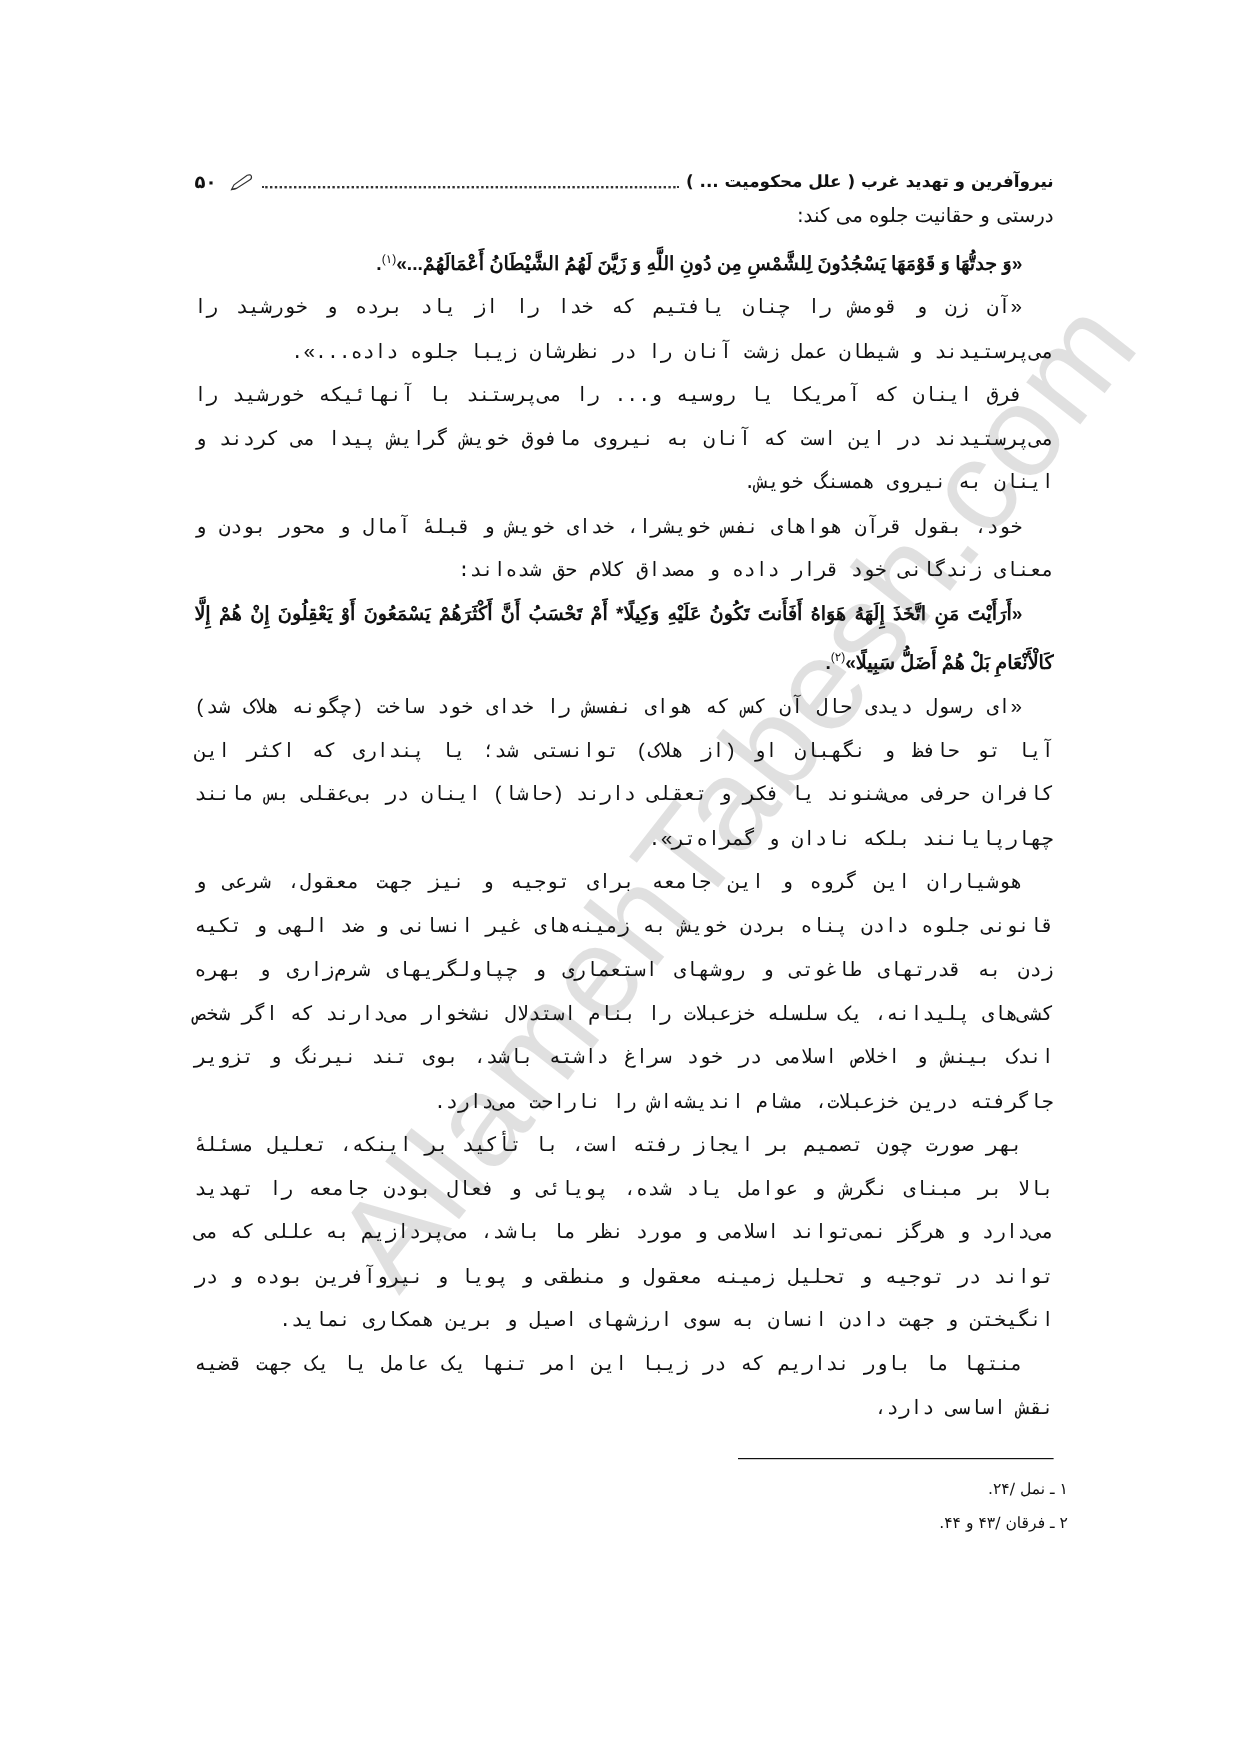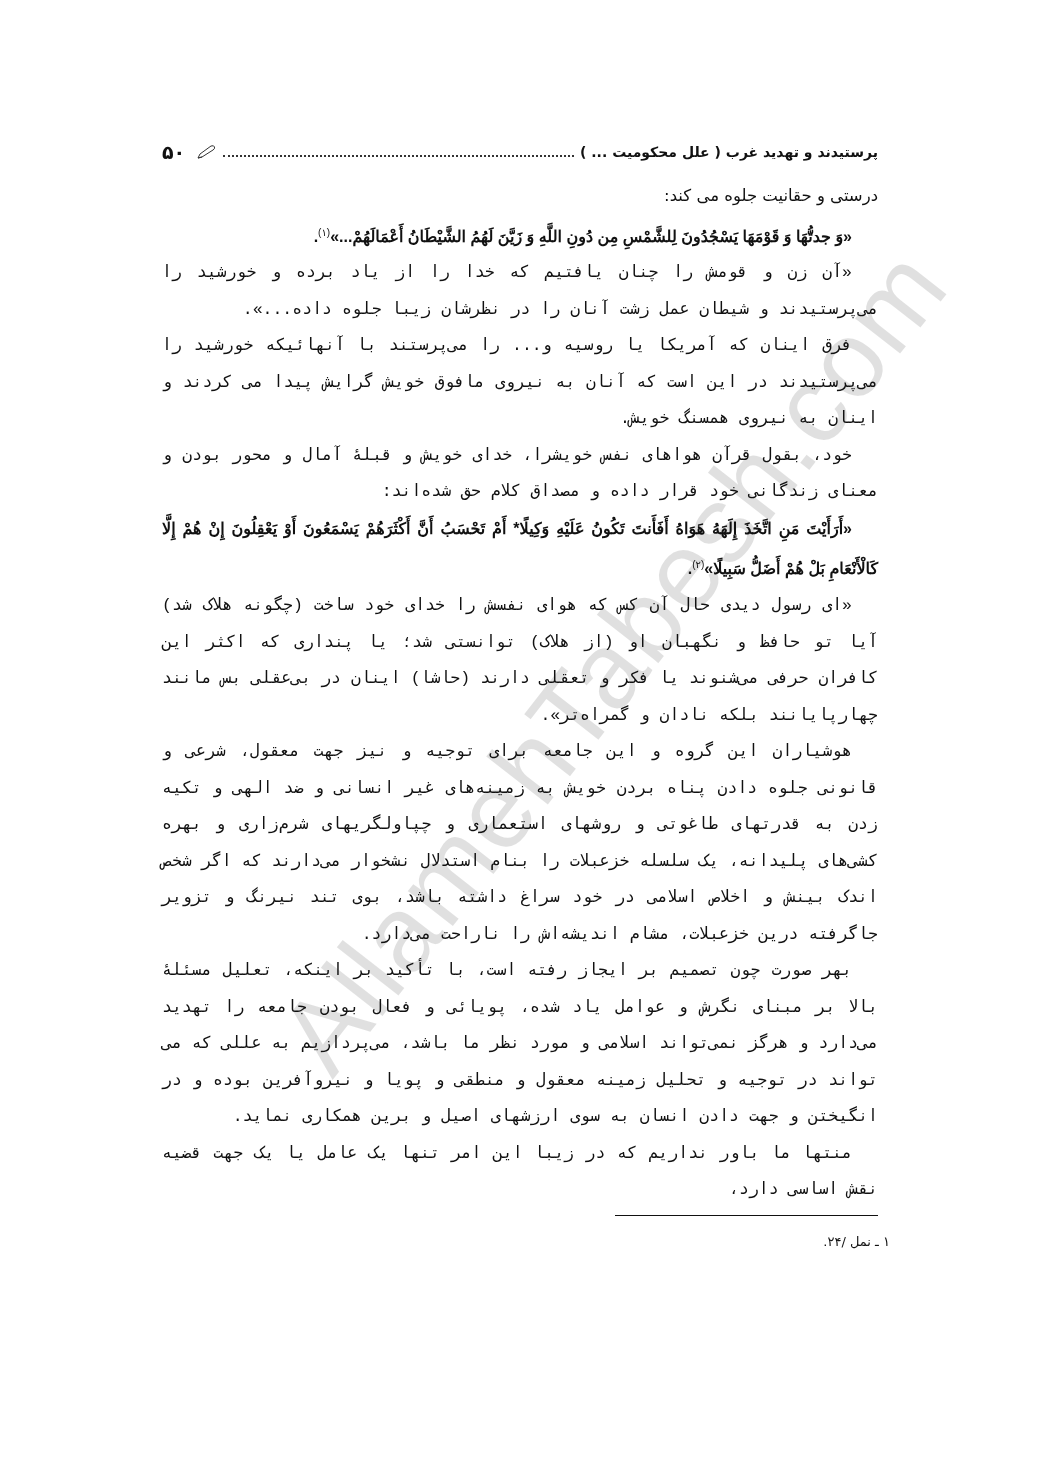--- a/index.html
+++ b/index.html
@@ -44,27 +44,27 @@
       height: 12px;
       transform: translateY(-2px);
     }
     .running-header .pen-icon {
       width: 22px;
       height: 16px;
       margin-left: 10px;
       display: inline-block;
     }
     .running-header .page-number {
-      font-size: 19px;
+      font-size: 15px;
       white-space: nowrap;
     }
     
     .body-text {
       position: absolute;
-      top: 178px;
+      top: 162px;
       left: 162px;
       width: 716px;
       direction: rtl;
       text-align: justify;
       font-family: "DejaVu Sans", sans-serif;
       font-size: 16.5px;
       line-height: 36.5px;
     }
     .body-text p {
       margin: 0;
@@ -123,21 +123,21 @@
     }
   </style>
 </head>
 <body>
 
 <div class="page">
 
   <div class="watermark">AllamehTabesh.com</div>
 
   <div class="running-header">
-    <span class="book-title">پرستیدند و تهدید غرب ( علل محکومیت ... )</span>
+    <span class="book-title">نیروآفرین و تهدید غرب ( علل محکومیت ... )</span>
     <span class="leader"></span>
     <span class="pen-icon">
       <svg width="22" height="16" viewBox="0 0 22 16">
         <path d="M3 14 L5 10 L16 2 Q19 1 19.5 3 Q20 5 18 6 L7 13 Z" fill="none" stroke="#333" stroke-width="1"></path>
         <path d="M3 14 L7 13" stroke="#333" stroke-width="1"></path>
       </svg>
     </span>
     <span class="page-number">۵۰</span>
   </div>
 
@@ -151,15 +151,16 @@
     <p class="indent">«ای رسول دیدی حال آن کس که هوای نفسش را خدای خود ساخت (چگونه هلاک شد) آیا تو حافظ و نگهبان او (از هلاک) توانستی شد؛ یا پنداری که اکثر این کافران حرفی می‌شنوند یا فکر و تعقلی دارند (حاشا) اینان در بی‌عقلی بس مانند چهارپایانند بلکه نادان و گمراه‌تر».</p>
     <p class="indent">هوشیاران این گروه و این جامعه برای توجیه و نیز جهت معقول، شرعی و قانونی جلوه دادن پناه بردن خویش به زمینه‌های غیر انسانی و ضد الهی و تکیه زدن به قدرتهای طاغوتی و روشهای استعماری و چپاولگریهای شرم‌زاری و بهره کشی‌های پلیدانه، یک سلسله خزعبلات را بنام استدلال نشخوار می‌دارند که اگر شخص اندک بینش و اخلاص اسلامی در خود سراغ داشته باشد، بوی تند نیرنگ و تزویر جاگرفته درین خزعبلات، مشام اندیشه‌اش را ناراحت می‌دارد.</p>
     <p class="indent">بهر صورت چون تصمیم بر ایجاز رفته است، با تأکید بر اینکه، تعلیل مسئلهٔ بالا بر مبنای نگرش و عوامل یاد شده، پویائی و فعال بودن جامعه را تهدید می‌دارد و هرگز نمی‌تواند اسلامی و مورد نظر ما باشد، می‌پردازیم به عللی که می تواند در توجیه و تحلیل زمینه معقول و منطقی و پویا و نیروآفرین بوده و در انگیختن و جهت دادن انسان به سوی ارزشهای اصیل و برین همکاری نماید.</p>
     <p class="indent">منتها ما باور نداریم که در زیبا این امر تنها یک عامل یا یک جهت قضیه نقش اساسی دارد،</p>
   </div>
 
   <div class="fn-rule"></div>
 
   <div class="footnotes">
     <div>۱ ـ نمل /۲۴.</div>
+    <div>۲ ـ فرقان /۴۳ و ۴۴.</div>
   </div>
 
 </div>
 
 </body></html>

